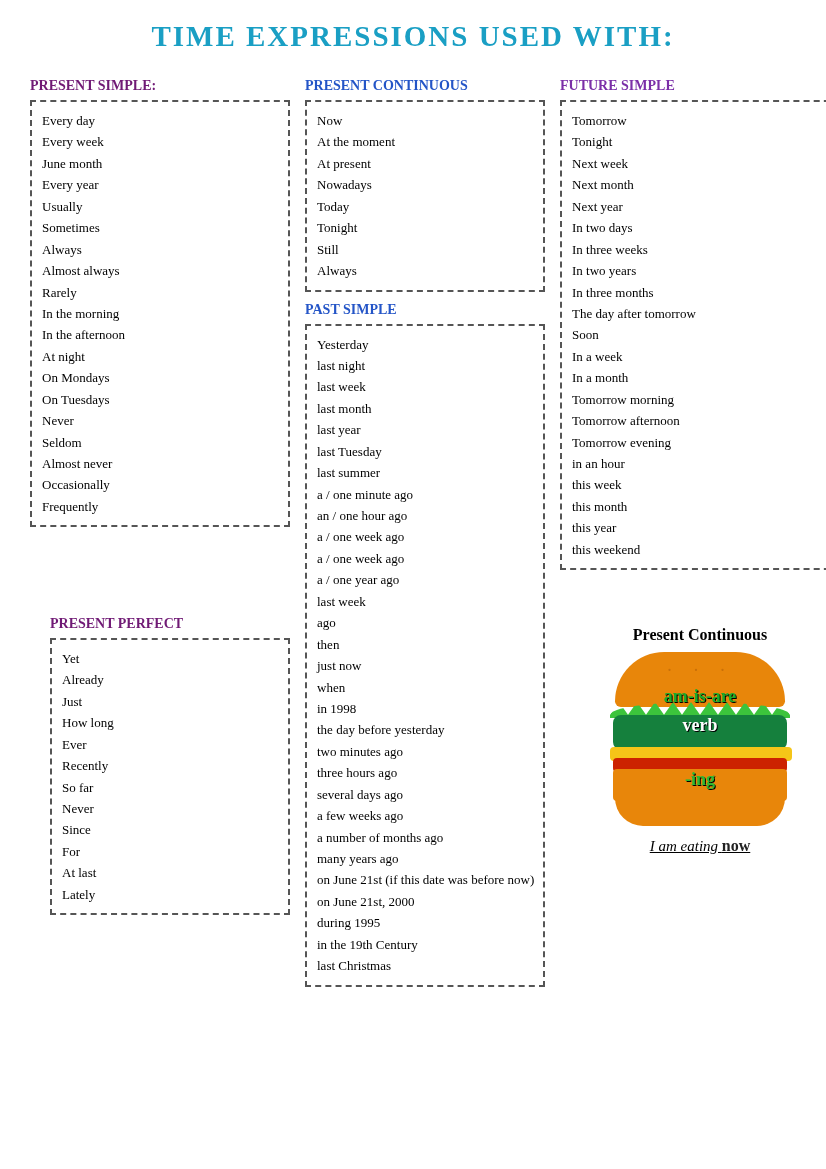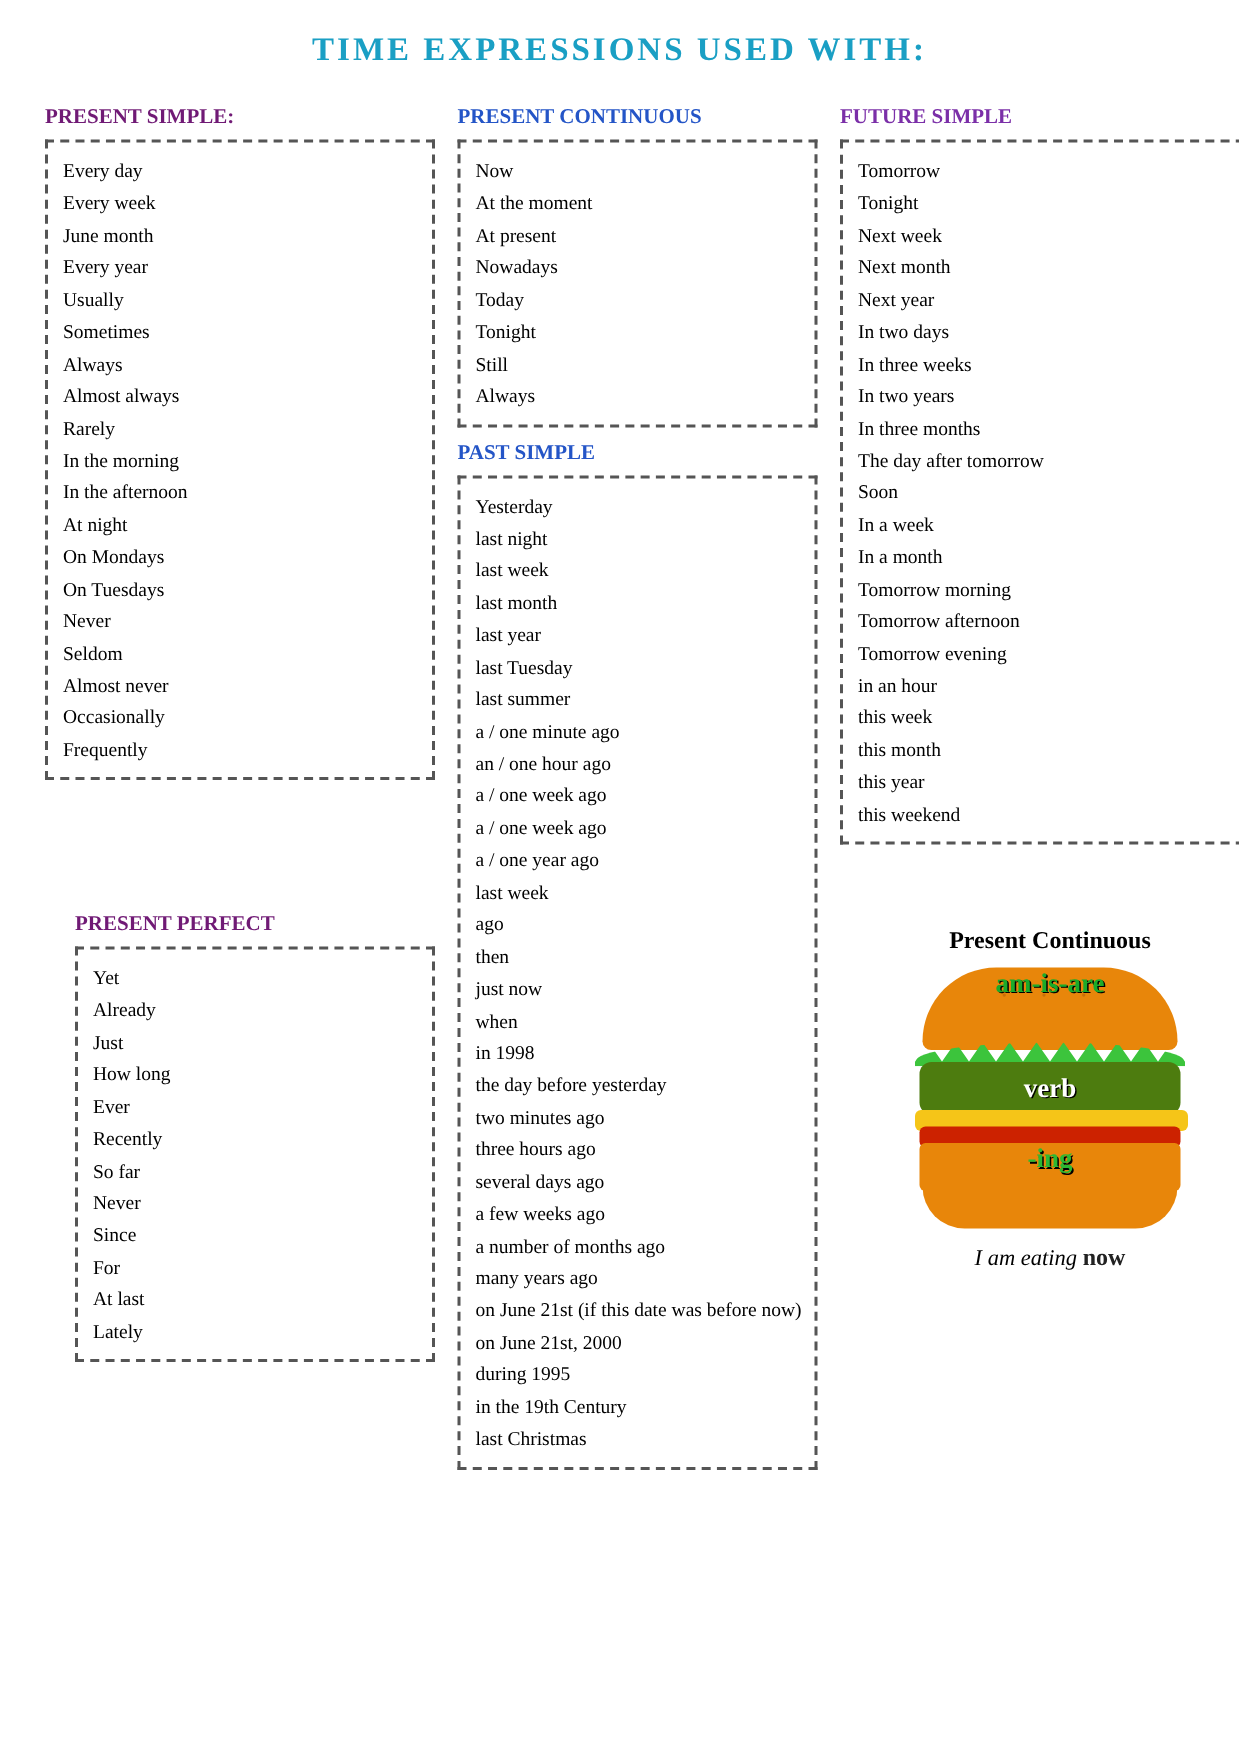--- a/index.html
+++ b/index.html
@@ -6,21 +6,21 @@
     body {
       font-family: 'Comic Sans MS', 'Chalkboard SE', cursive;
       background: #fff;
       width: 826px;
       min-height: 1169px;
       padding: 20px 30px;
       font-size: 13px;
     }
     .page-title {
       text-align: center;
-      font-size: 22px;
+      font-size: 29px;
       font-weight: bold;
       color: #1a9fc4;
       text-transform: uppercase;
       letter-spacing: 2px;
       margin-bottom: 25px;
       font-family: 'Comic Sans MS', cursive;
     }
     .main-grid {
       display: grid;
       grid-template-columns: 260px 240px 280px;
@@ -74,21 +74,21 @@
       margin-bottom: 10px;
     }
     
     .bun-top {
       position: absolute;
       top: 0; left: 10px;
       width: 170px; height: 55px;
       background: #e8860a;
       border-radius: 85px 85px 10px 10px;
       display: flex;
-      align-items: flex-start;
+      align-items: flex-end;
       justify-content: center;
     }
     .bun-top-text {
       color: #1aab2a;
       font-size: 18px;
       font-weight: bold;
       font-family: 'Comic Sans MS', cursive;
       text-shadow: 1px 1px 0 #000;
     }
     
@@ -107,24 +107,23 @@
       width: 180px; height: 16px;
       background: #3cc43c;
       border-radius: 50% 50% 0 0 / 80% 80% 0 0;
       clip-path: polygon(0% 80%, 5% 0%, 10% 80%, 15% 0%, 20% 80%, 25% 0%, 30% 80%, 35% 0%, 40% 80%, 45% 0%, 50% 80%, 55% 0%, 60% 80%, 65% 0%, 70% 80%, 75% 0%, 80% 80%, 85% 0%, 90% 80%, 95% 0%, 100% 80%, 100% 100%, 0% 100%);
     }
     
     .patty {
       position: absolute;
       top: 63px; left: 8px;
       width: 174px; height: 35px;
-      background: #4d7c0f;
+      background: #15803d;
       border-radius: 8px;
       display: flex;
-      align-items: center;
       justify-content: center;
     }
     .patty-text {
       color: #fff;
       font-size: 18px;
       font-weight: bold;
       font-family: 'Comic Sans MS', cursive;
       text-shadow: 1px 1px 0 #000;
     }
     
@@ -167,20 +166,21 @@
       top: 146px; left: 10px;
       width: 170px; height: 28px;
       background: #e8860a;
       border-radius: 0 0 30px 30px;
     }
     .burger-caption {
       font-size: 15px;
       font-family: 'Comic Sans MS', cursive;
       color: #000;
       text-align: center;
+      text-decoration: underline;
     }
     .burger-caption .italic-part {
       font-style: italic;
       font-size: 15px;
     }
     .burger-caption .bold-now {
       font-weight: bold;
       font-size: 17px;
     }
     .burger-caption .hand-now {

